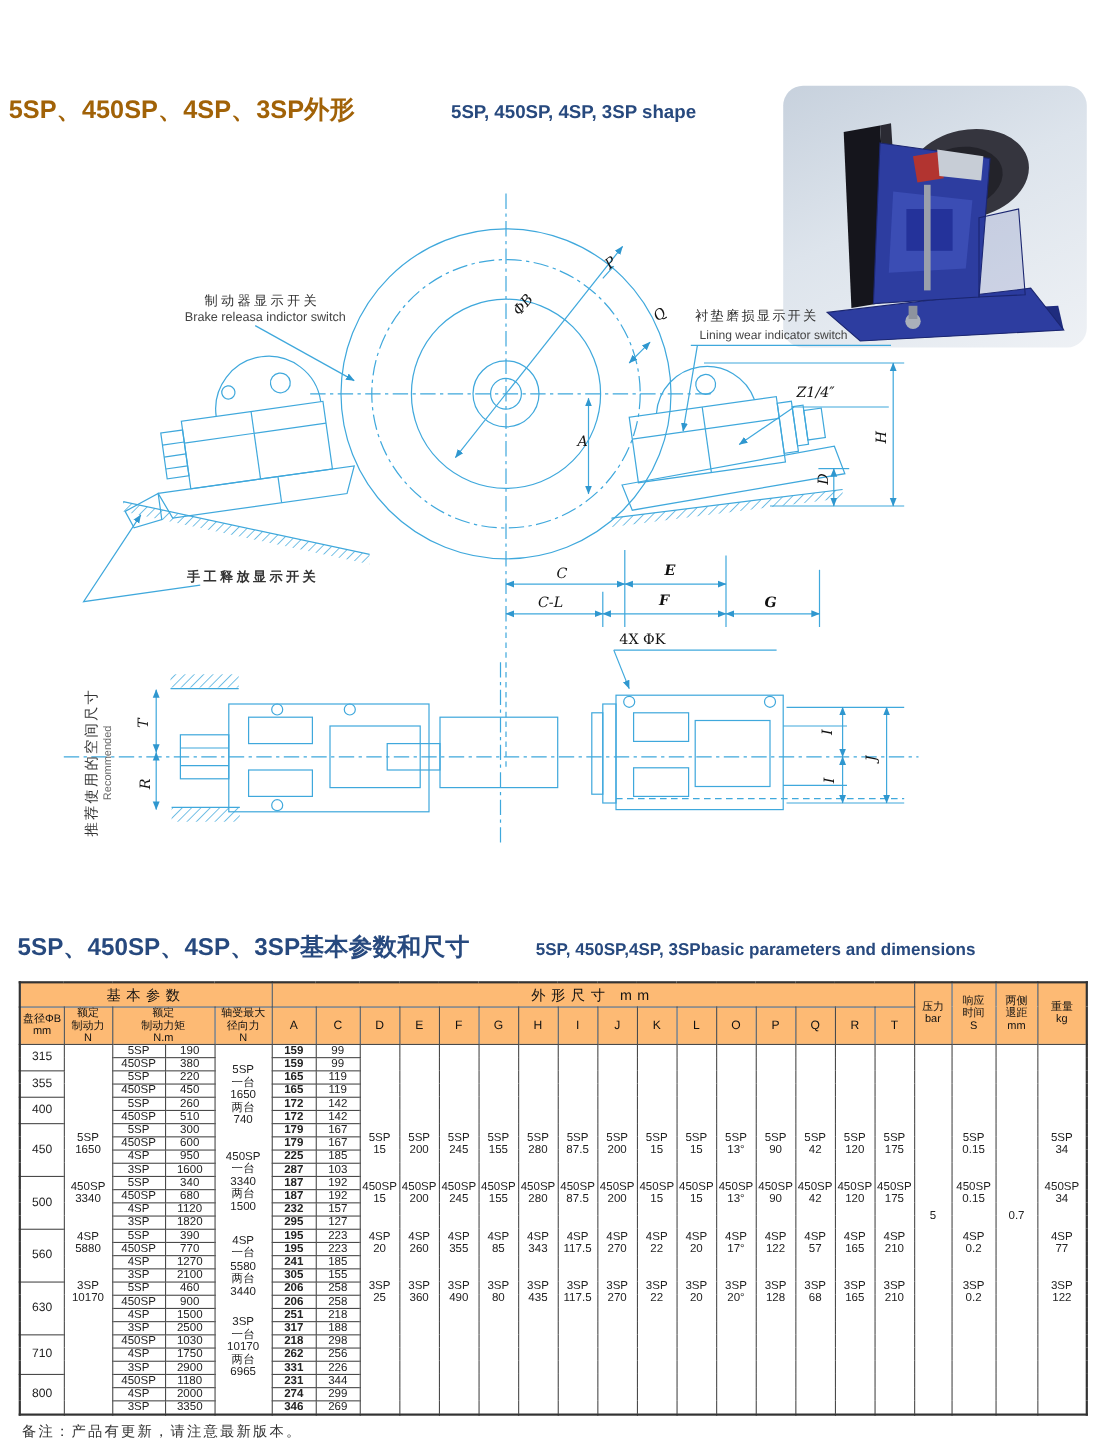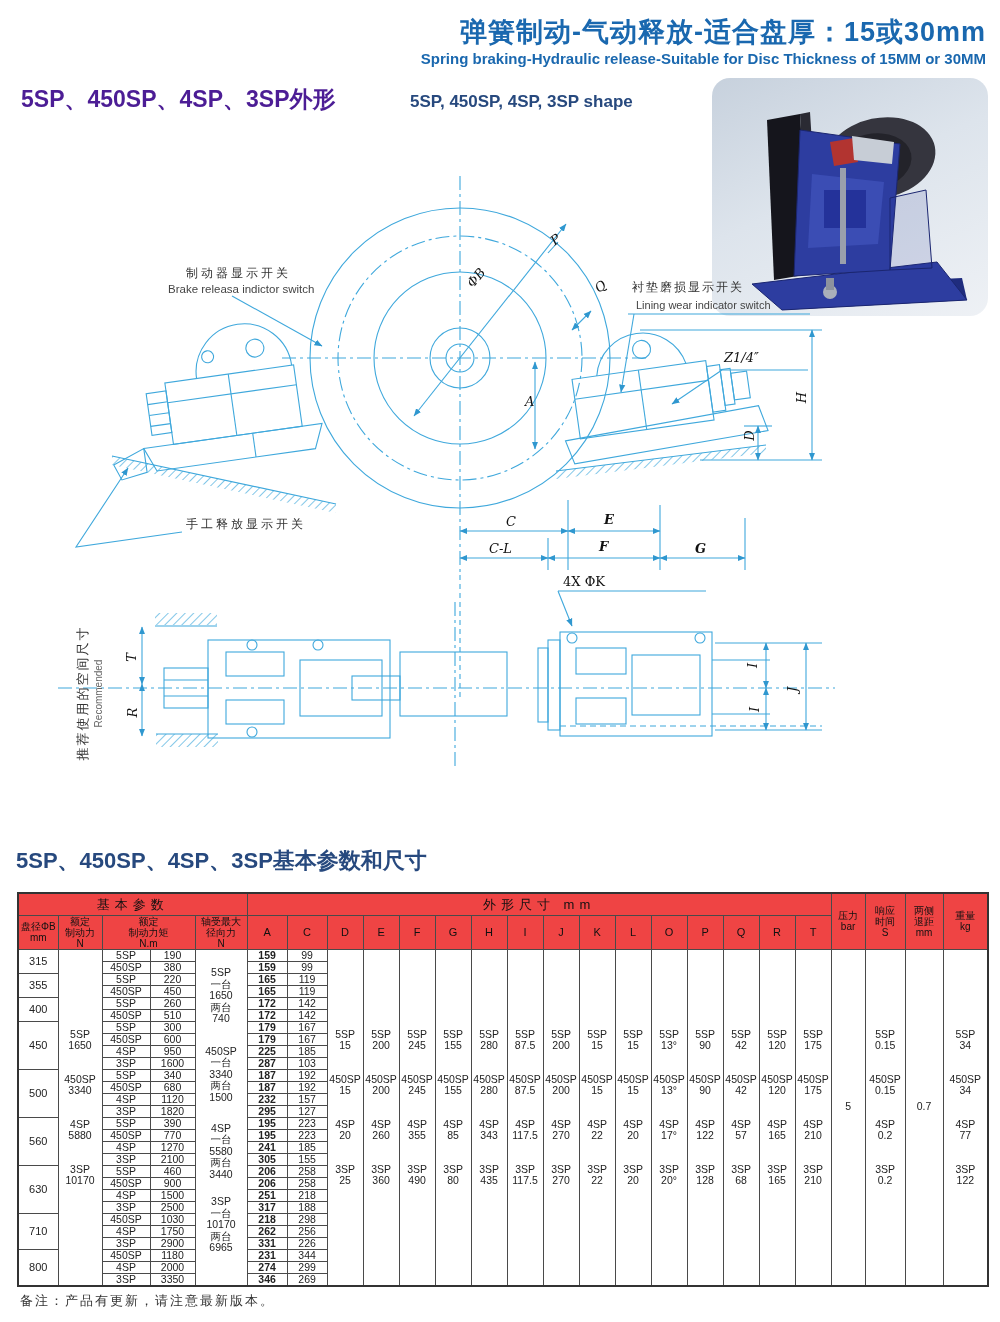--- a/index.html
+++ b/index.html
@@ -2,21 +2,21 @@
 <html><head>
 <meta charset="utf-8">
 <style>
   html,body{margin:0;padding:0;background:#fff;}
   #page{position:relative;width:1000px;height:1322px;background:#fff;overflow:hidden;
         font-family:"Liberation Sans",sans-serif;color:#222;}
   .abs{position:absolute;}
   
   .title-zh{top:14px;right:14px;font-size:27px;font-weight:bold;color:#1a68af;letter-spacing:1px;}
   .title-en{top:50px;right:14px;font-size:15px;font-weight:bold;color:#1a68af;}
-  .sec-zh{left:21px;top:84px;font-size:23px;font-weight:bold;color:#4c1d95;}
+  .sec-zh{left:8px;top:84px;font-size:23px;font-weight:bold;color:#a16207;}
   .sec-en{left:410px;top:92px;font-size:17px;font-weight:bold;color:#27497e;}
   .par-zh{left:16px;top:846px;font-size:22px;font-weight:bold;color:#27497e;}
   .par-en{left:487px;top:855px;font-size:15.5px;font-weight:bold;color:#27497e;}
   .footnote{left:20px;top:1292px;font-size:13px;color:#333;letter-spacing:2px;}
   
   #photo{left:712px;top:78px;width:276px;height:238px;border-radius:18px;
          background:linear-gradient(155deg,#c7d1dd 0%,#dde4ec 45%,#eef1f5 100%);overflow:hidden;}
   
   svg{display:block;}
   #draw{left:0;top:0;width:1000px;height:1322px;pointer-events:none;z-index:1;}
@@ -24,21 +24,21 @@
   .co-en{font-size:11.5px;color:#444;white-space:nowrap;z-index:2;}
   .dim{font-family:"DejaVu Serif",serif;font-style:italic;font-size:13px;color:#111;
        white-space:nowrap;z-index:2;background:transparent;}
   .rot90{transform:rotate(-90deg);transform-origin:center;}
   .vlab{width:200px;text-align:center;transform:rotate(-90deg);z-index:2;}
   
   #tablewrap{left:17px;top:892px;z-index:2;}
   table{border-collapse:collapse;table-layout:fixed;width:968px;background:#fff;}
   th,td{border:1px solid #4a4a4a;padding:0;text-align:center;overflow:hidden;vertical-align:middle;}
   table{border:2px solid #333;}
-  thead th{background:#ef4444;font-weight:normal;font-size:10px;line-height:11px;color:#111;}
+  thead th{background:#fdba74;font-weight:normal;font-size:10px;line-height:11px;color:#111;}
   thead th.h1{font-size:13px;letter-spacing:5px;}
   thead th.hletter{font-size:11px;}
   tbody td{font-size:10.5px;line-height:11px;color:#222;}
   tbody tr{height:12px;}
   td.disc{font-size:11px;}
   td.acol{font-weight:bold;}
   td.tall{vertical-align:top;}
   .tw{position:relative;height:334px;width:100%;}
   .blk{position:absolute;left:0;right:0;transform:translateY(-50%);text-align:center;line-height:11px;}
   .blk5{line-height:11.5px;}
@@ -181,22 +181,20 @@
       <line x1="715" y1="730" x2="822" y2="730"></line>
       <line x1="766" y1="643" x2="766" y2="688" marker-start="url(#ar)" marker-end="url(#ar)"></line>
       <line x1="766" y1="688" x2="766" y2="730" marker-start="url(#ar)" marker-end="url(#ar)"></line>
       <line x1="806" y1="643" x2="806" y2="730" marker-start="url(#ar)" marker-end="url(#ar)"></line>
 
       <line x1="558" y1="591" x2="706" y2="591"></line>
       <line x1="558" y1="591" x2="572" y2="626" marker-end="url(#ar)"></line>
     </g>
   </svg>
 
-  <div class="abs title-zh">弹簧制动-气动释放-适合盘厚：15或30mm</div>
-  <div class="abs title-en">Spring braking-Hydraulic release-Suitable for Disc Thickness of 15MM or 30MM</div>
   <div class="abs sec-zh">5SP、450SP、4SP、3SP外形</div>
   <div class="abs sec-en">5SP, 450SP, 4SP, 3SP shape</div>
 
   <div id="photo" class="abs">
     <svg width="276" height="238" viewBox="0 0 276 238">
       <polygon points="70,232 255,222 250,200 88,208" fill="#1f2c7e"></polygon>
       <polygon points="40,206 225,184 255,222 70,232" fill="#2d3da0" stroke="#1b2670" stroke-width="1"></polygon>
       <polygon points="55,42 88,36 98,196 62,202" fill="#15151c"></polygon>
       <polygon points="88,36 98,34 108,194 98,196" fill="#2a2a33"></polygon>
       <ellipse cx="168" cy="80" rx="56" ry="40" fill="#35353e" transform="rotate(-12 168 80)"></ellipse>
@@ -210,21 +208,21 @@
       <circle cx="118" cy="214" r="7" fill="#aab0ba"></circle>
       <rect x="114" y="200" width="8" height="12" fill="#8d939e"></rect>
       <polygon points="178,120 214,112 220,190 178,192" fill="#26339240" stroke="#1b2670" stroke-width="1" fill-opacity="0.55"></polygon>
     </svg>
   </div>
 
   <div class="abs co-zh" style="left:186px;top:265px;">制动器显示开关</div>
   <div class="abs co-en" style="left:168px;top:283px;letter-spacing:0;">Brake releasa indictor switch</div>
   <div class="abs co-zh" style="left:632px;top:279px;letter-spacing:2px;">衬垫磨损显示开关</div>
   <div class="abs co-en" style="left:636px;top:299px;font-size:11px;">Lining wear indicator switch</div>
-  <div class="abs co-zh" style="left:186px;top:516px;">手工释放显示开关</div>
+  <div class="abs co-zh" style="left:170px;top:516px;font-weight:bold;">手工释放显示开关</div>
   <div class="abs vlab co-zh" style="left:-17px;top:684px;font-size:13px;letter-spacing:2px;">推荐使用的空间尺寸</div>
   <div class="abs vlab co-en" style="left:-2px;top:688px;font-size:10px;color:#666;">Recommended</div>
 
   <div class="abs dim" style="left:466px;top:270px;transform:rotate(-50deg);">ΦB</div>
   <div class="abs dim" style="left:551px;top:232px;transform:rotate(-38deg);">P</div>
   <div class="abs dim" style="left:595px;top:279px;transform:rotate(-38deg);">Q</div>
   <div class="abs dim" style="left:525px;top:394px;">A</div>
   <div class="abs dim rot90" style="left:796px;top:390px;">H</div>
   <div class="abs dim rot90" style="left:744px;top:428px;">D</div>
   <div class="abs dim" style="left:506px;top:514px;">C</div>
@@ -234,20 +232,21 @@
   <div class="abs dim" style="left:695px;top:541px;font-weight:bold;">G</div>
   <div class="abs dim rot90" style="left:127px;top:650px;">T</div>
   <div class="abs dim rot90" style="left:128px;top:705px;">R</div>
   <div class="abs dim rot90" style="left:750px;top:658px;">I</div>
   <div class="abs dim rot90" style="left:752px;top:702px;">I</div>
   <div class="abs dim rot90" style="left:790px;top:682px;">J</div>
   <div class="abs dim" style="left:724px;top:350px;font-size:13px;">Z1/4″</div>
   <div class="abs dim" style="left:563px;top:574px;font-style:normal;font-family:'DejaVu Serif',serif;">4X ΦK</div>
 
   <div class="abs par-zh">5SP、450SP、4SP、3SP基本参数和尺寸</div>
+  <div class="abs par-en">5SP, 450SP,4SP, 3SPbasic parameters and dimensions</div>
 
   <div id="tablewrap" class="abs">
     <table id="ptable">
         <colgroup>
           <col style="width:40px">
           <col style="width:44px">
           <col style="width:48px">
           <col style="width:45px">
           <col style="width:52px">
           <col style="width:40px">

